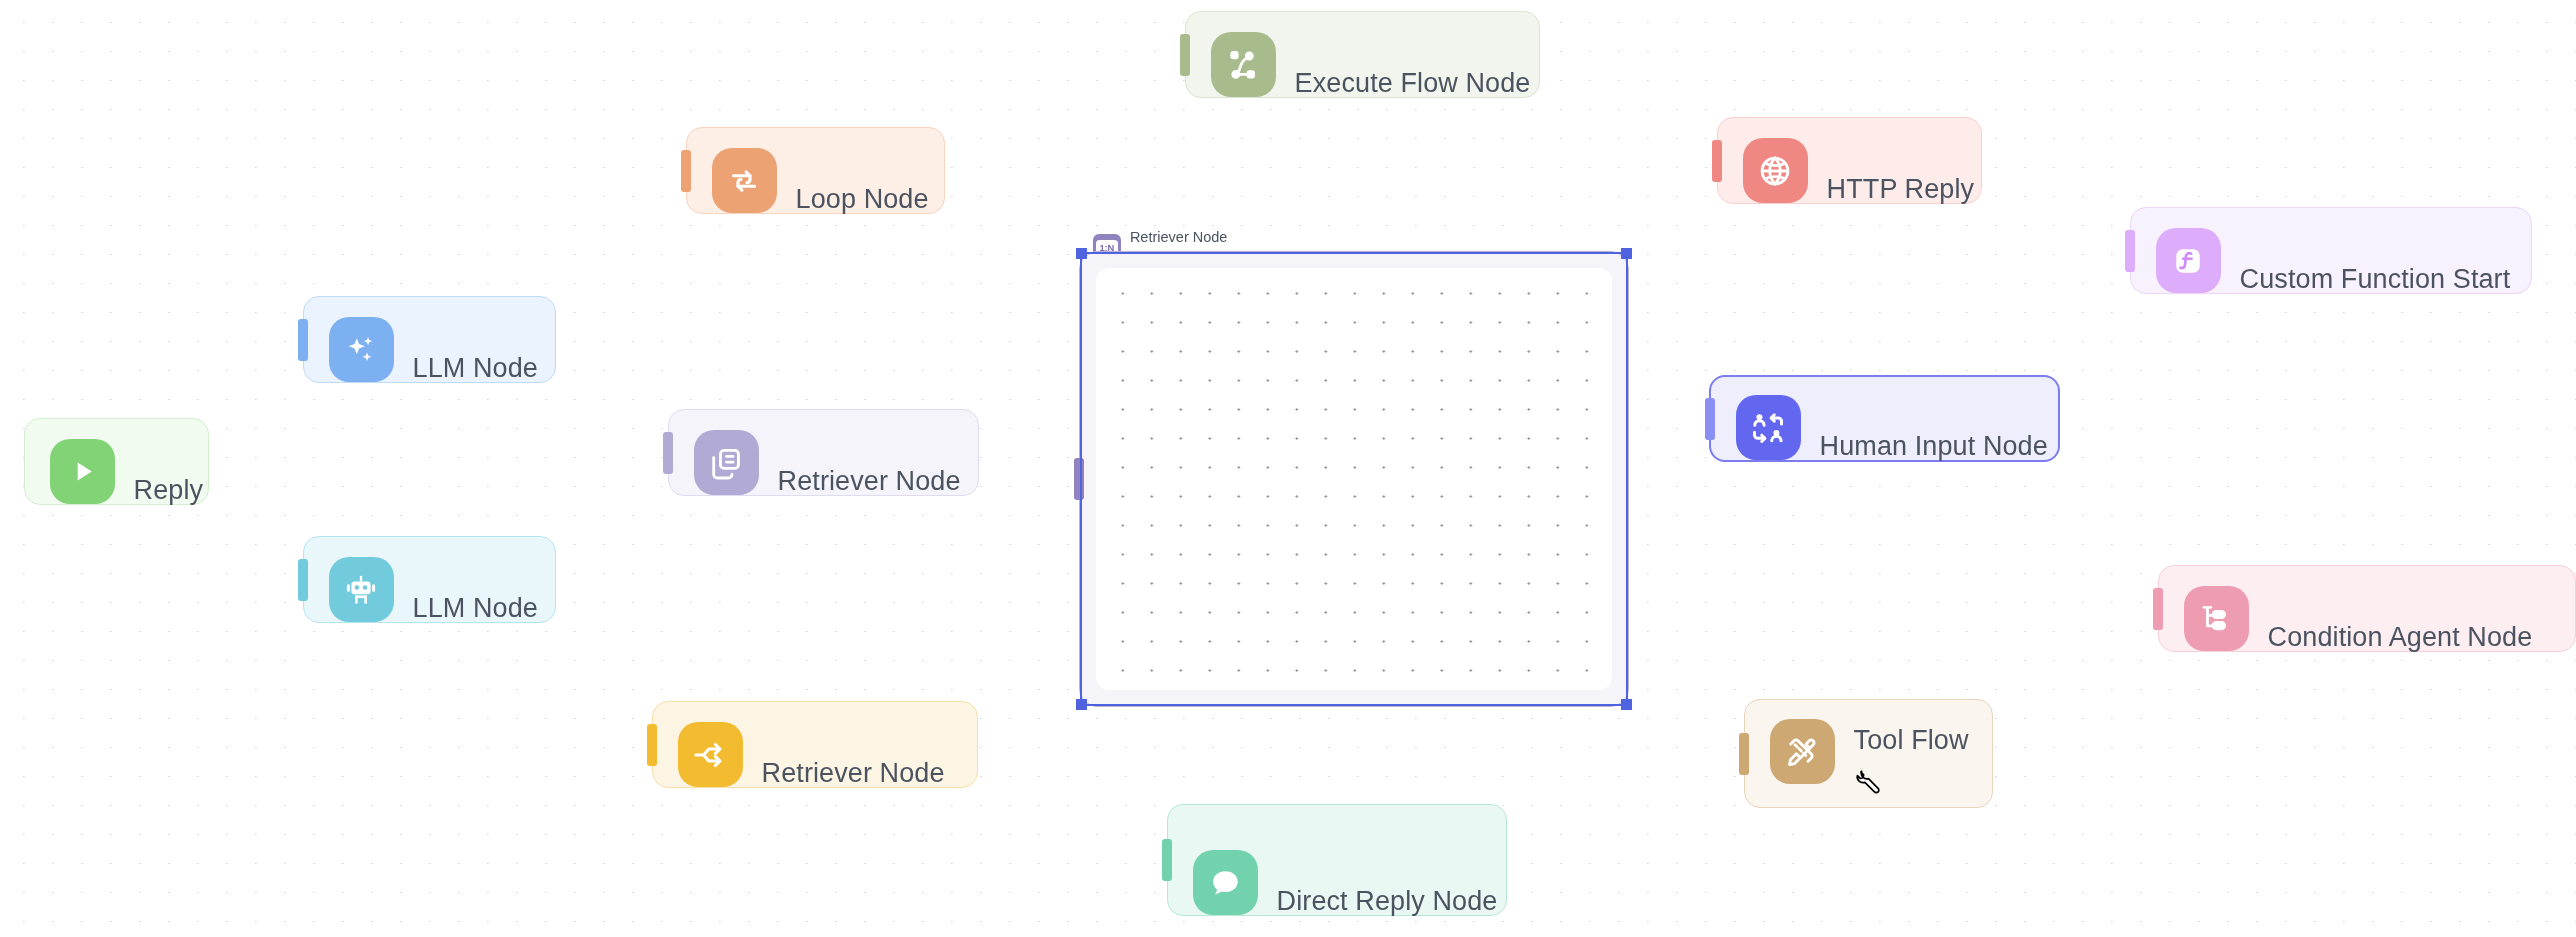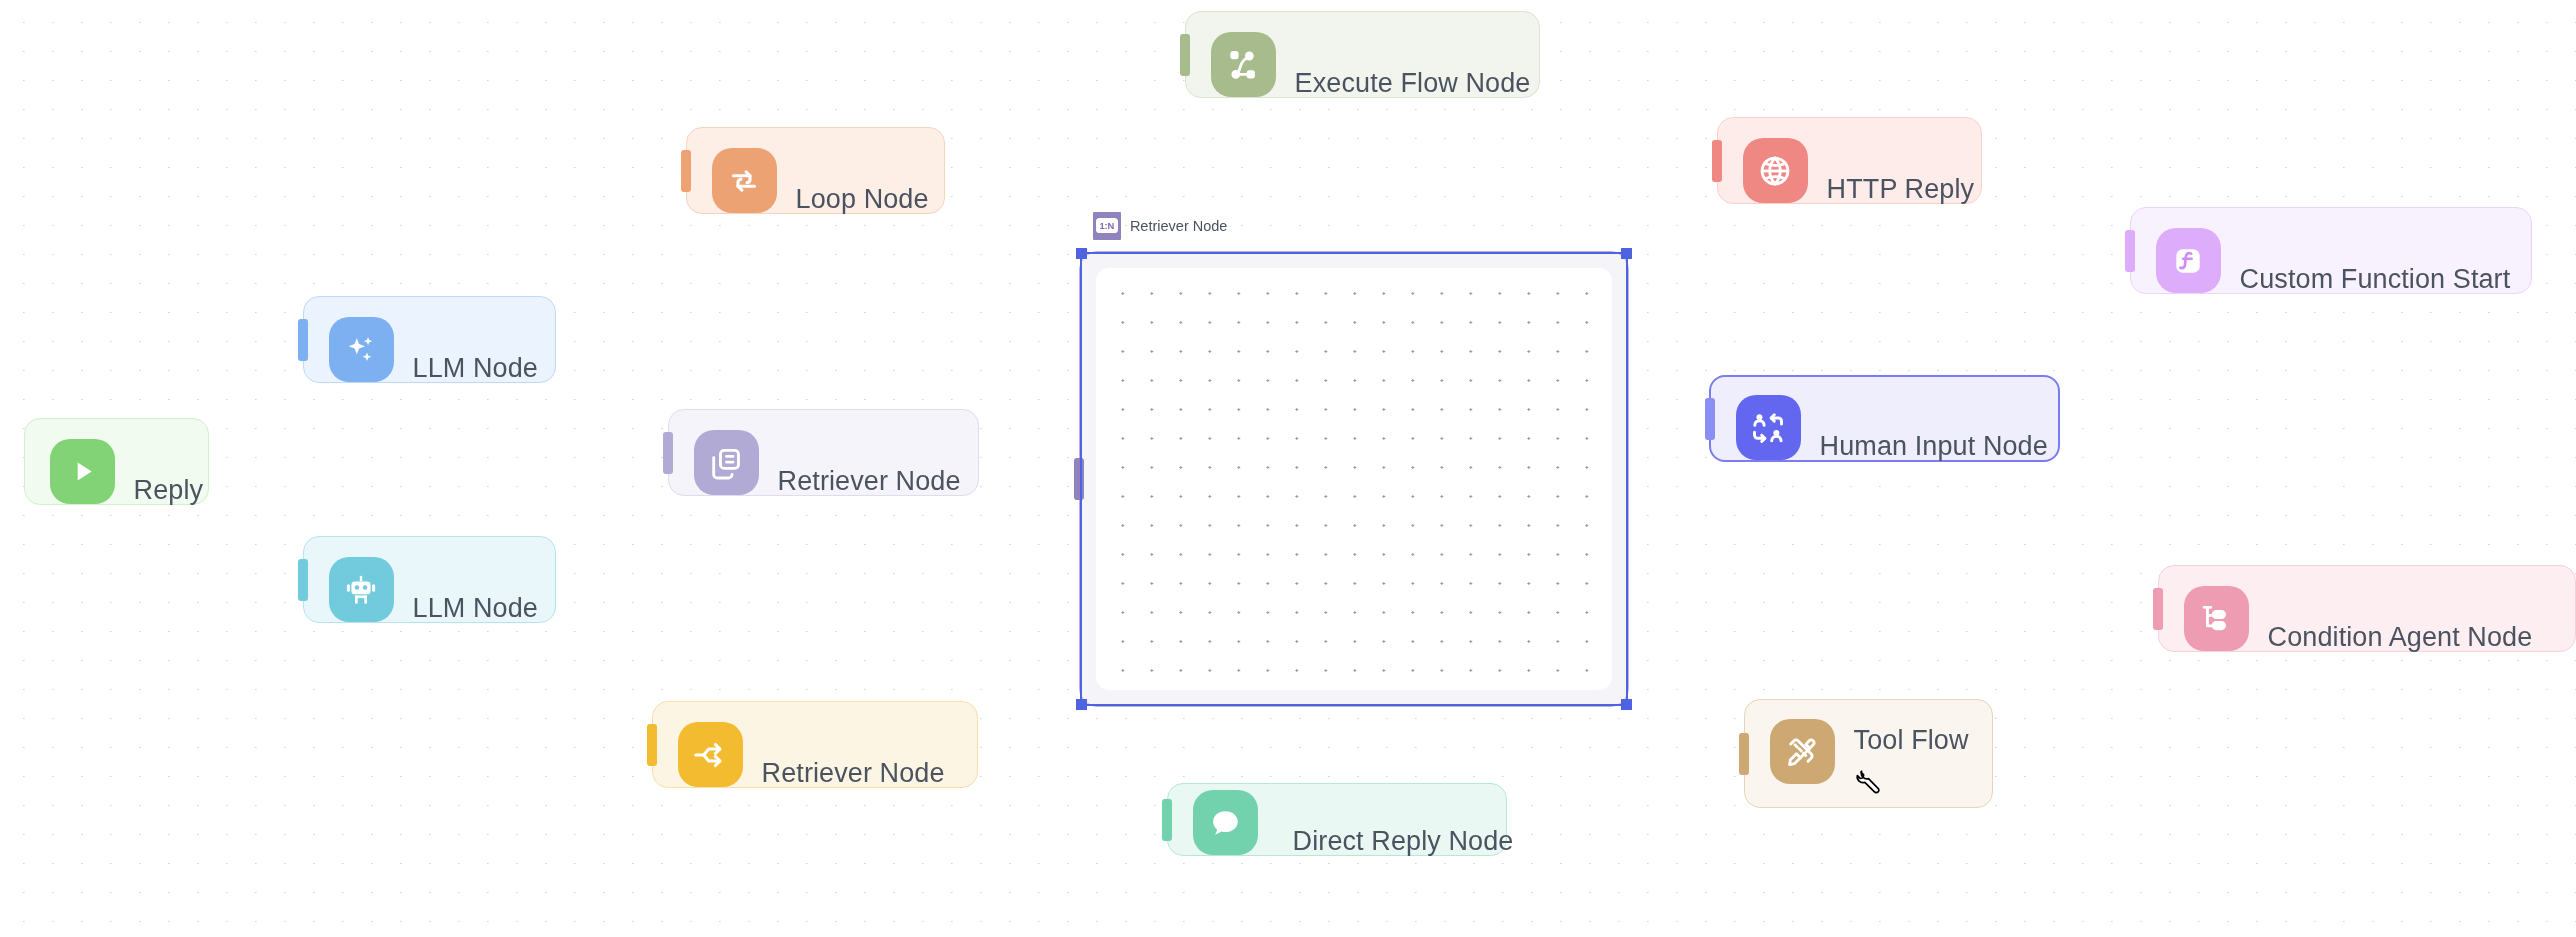--- a/index.html
+++ b/index.html
@@ -110,25 +110,26 @@
 
   
   #group-title {
     position: absolute;
     display: flex;
     align-items: center;
   }
   #group-title .gt-icon {
     width: 27.5px;
     height: 27.5px;
-    border-radius: 1px;
+    border-radius: 6px;
     background: #9184be;
     display: flex;
     align-items: center;
     justify-content: center;
+    margin-top: 22px;
   }
   #group-title .gt-icon .badge {
     background: #ffffff;
     color: #7c6bb0;
     border-radius: 3.6px;
     font-size: 9.4px;
     font-weight: bold;
     line-height: 1;
     padding: 2.9px 3.6px;
     letter-spacing: -0.2px;
@@ -253,21 +254,21 @@
             <rect x="4.5" y="3.6" width="3.6" height="3.6" rx=".8" fill="#fff"></rect>
             <circle cx="16.2" cy="6" r="2" fill="#fff"></circle>
             <circle cx="7.2" cy="18.2" r="2" fill="#fff"></circle>
             <rect x="15.4" y="16.4" width="3.6" height="3.6" rx=".8" fill="#fff"></rect>
             <path d="M14.4 7.6c-4 1.4-4.6 7.8-5.6 9.6"></path>
             <path d="M9.2 18.2h6.2"></path>
           </svg>
         </div>
         <div class="node-label">Execute Flow Node</div>
       </div>
-      <div class="node" style="left: 1167px; top: 783px; width: 340px; height: 73px; background: rgb(234, 248, 243); border-color: rgb(183, 232, 214); gap: 16px;">
+      <div class="node" style="left: 1167px; top: 804px; width: 340px; height: 112px; background: rgb(234, 248, 243); border-color: rgb(183, 232, 214);">
         <span class="handle-in" style="background: rgb(114, 210, 174);"></span>
         <div class="icon-box" style="background: rgb(114, 210, 174);">
           <svg width="36" height="36" viewBox="0 0 24 24">
             <path d="M12.3 4.2c4.7 0 8.2 3 8.2 6.9s-3.5 6.9-8.2 6.9c-1 0-2-.1-2.9-.4-1.2.9-2.7 1.7-4.1 2 .8-1.2 1.3-2.3 1.4-3.3-1.6-1.3-2.6-3.1-2.6-5.2 0-3.9 3.5-6.9 8.2-6.9z" fill="#fff"></path>
           </svg>
         </div>
         <div class="node-label">Direct Reply Node</div>
       </div>
       <div class="node" style="left: 1717px; top: 117px; width: 265px; height: 87px; background: rgb(253, 236, 234); border-color: rgb(249, 210, 205);">
         <span class="handle-in" style="background: rgb(239, 135, 130);"></span>

